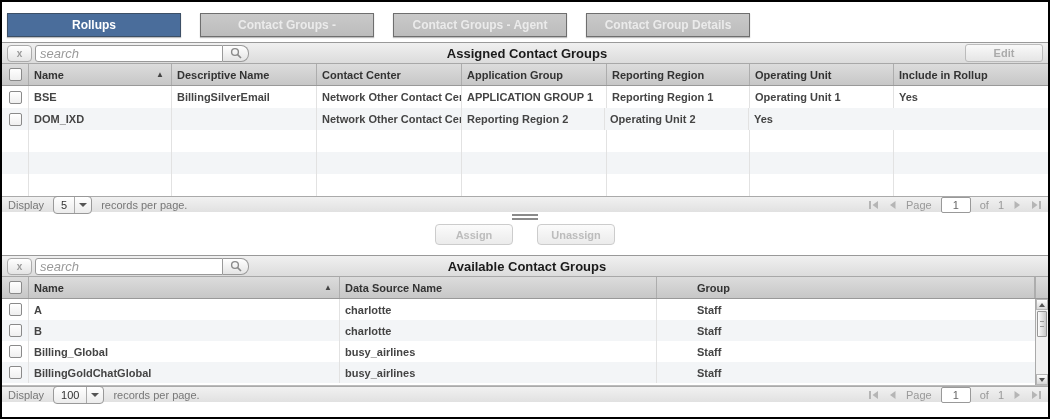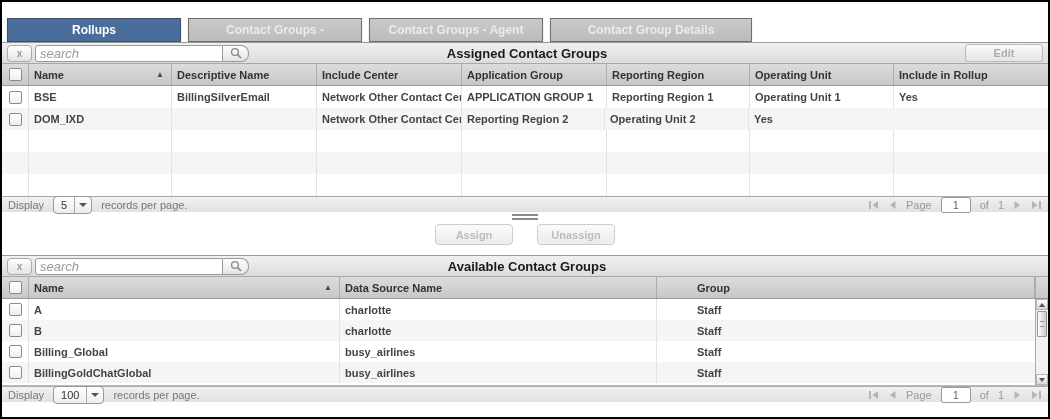--- a/index.html
+++ b/index.html
@@ -5,29 +5,29 @@
   * { margin:0; padding:0; box-sizing:border-box; }
   html,body { width:1050px; height:419px; }
   body {
     font-family:"Liberation Sans", sans-serif;
     background:#fff;
     border:2px solid #000;
     overflow:hidden;
     position:relative;
   }
   
-  .tabbar { height:40px; background:#fff; display:flex; gap:7px; padding:5px 0 0 5px; align-items:flex-end; }
+  .tabbar { height:40px; background:#fff; display:flex; gap:19px; padding:5px 0 0 5px; align-items:center; }
   .tab {
     width:174px; height:24px; line-height:22px; text-align:center;
     font-size:12px; font-weight:bold; border:1px solid #6e6e6e; cursor:pointer;
     background:linear-gradient(#c9c9c9,#bcbcbc); color:#ebebeb;
     box-shadow:0 1px 1px rgba(0,0,0,.25);
   }
   .tab.active { background:#4a6d9b; color:#fff; border-color:#3c4f66; }
-  .tab:last-child { width:202px; }
+  .tab:last-child { width:164px; }
   
   .toolbar {
     height:22px; display:flex; align-items:center; position:relative;
     background:linear-gradient(#f0f0f0,#dcdcdc);
     border-top:1px solid #999; border-bottom:1px solid #a8a8a8;
     padding:0 5px;
   }
   .searchgrp { display:flex; align-items:center; z-index:2; }
   .clear-btn {
     width:25px; height:17px; border:1px solid #aaa; border-radius:4px;
@@ -153,21 +153,21 @@
   <div class="t1">
     <div class="hrow">
       <div class="hcell c0 ckcell">
           <span class="checkbox"></span>
         </div>
       <div class="hcell c1">
           <span>Name</span>
           <span class="sort">▲</span>
         </div>
       <div class="hcell c2">Descriptive Name</div>
-      <div class="hcell c3">Include Center</div>
+      <div class="hcell c3">Contact Center</div>
       <div class="hcell c4">Application Group</div>
       <div class="hcell c5">Reporting Region</div>
       <div class="hcell c6">Operating Unit</div>
       <div class="hcell c7 last">Include in Rollup</div>
     </div>
 
     <div class="row">
       <div class="cell c0 ckcell">
           <span class="checkbox"></span>
         </div>

